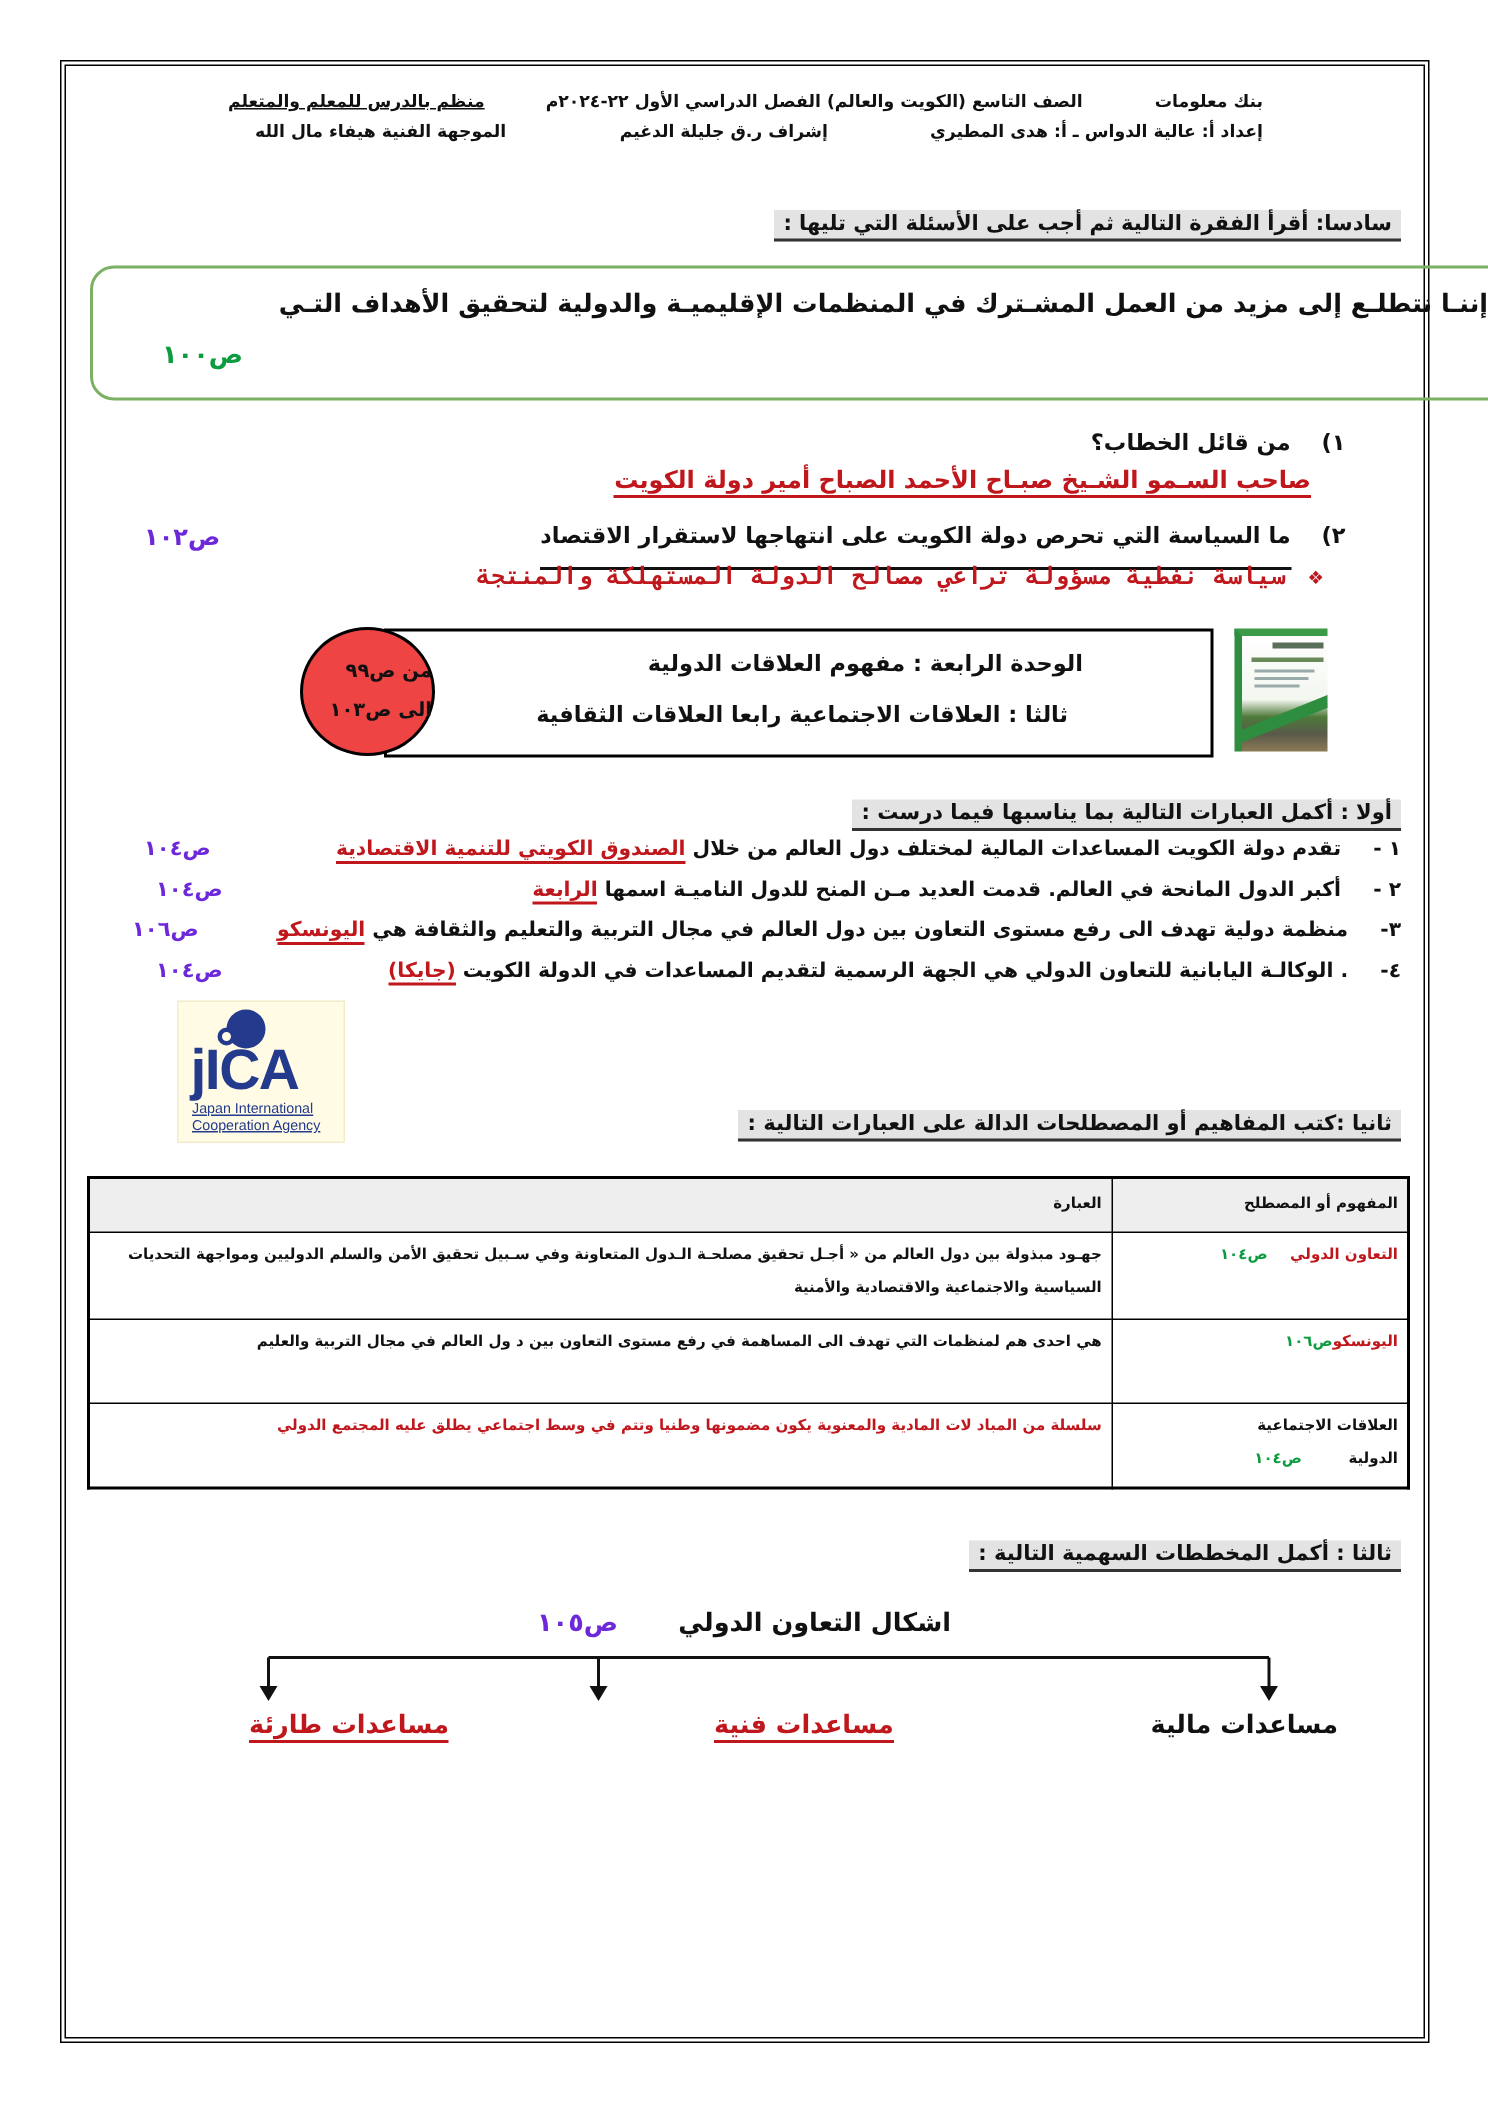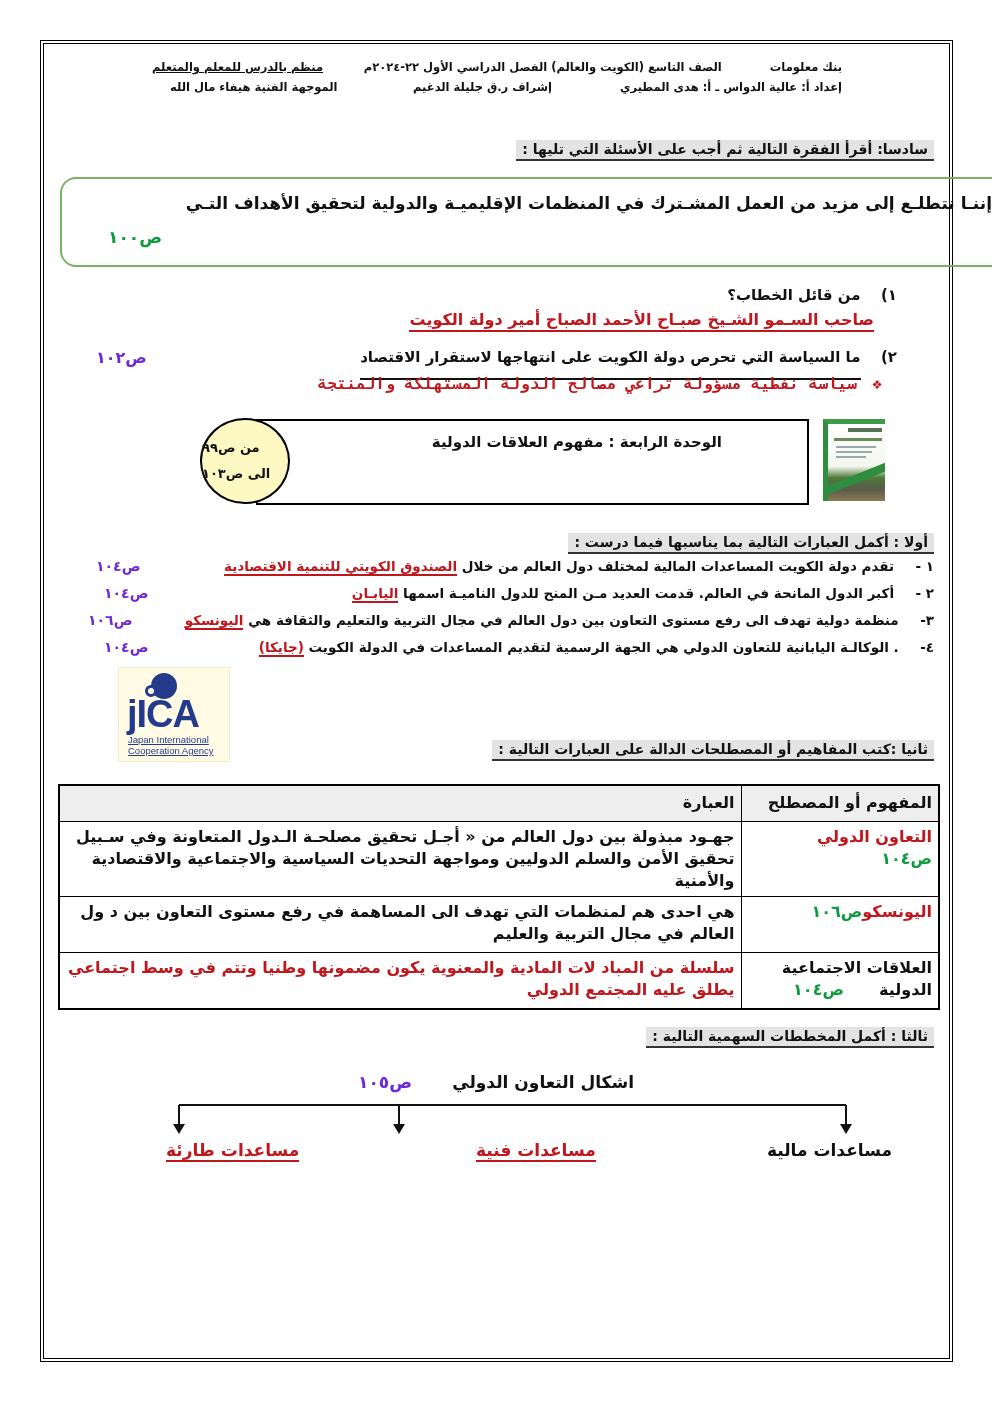--- a/index.html
+++ b/index.html
@@ -35,22 +35,22 @@
   .underline-red { border-bottom: 2px solid #c0171d; padding-bottom: 1px; }
   .underline-black { border-bottom: 2px solid #111; padding-bottom: 12px; }
 
   .unit-box {
     left: 256px; top: 419px; width: 553px; height: 86px;
     border: 2px solid #000;
   }
   .unit-line { font-size: 15px; font-weight: bold; white-space: nowrap; }
   .page-oval {
     left: 200px; top: 418px; width: 90px; height: 86px;
-    border: 2px solid #000; border-radius: 50%; background: #fef9c3;
-    display: flex; flex-direction: column; align-items: flex-end; justify-content: center;
+    border: 2px solid #000; border-radius: 50%; background: #ef4444;
+    display: flex; flex-direction: column; align-items: flex-start; justify-content: center;
     font-size: 13px; font-weight: bold; line-height: 26px;
   }
   .book-thumb {
     left: 823px; top: 419px; width: 62px; height: 82px;
     background: linear-gradient(180deg, #ffffff 0%, #f3f7ef 55%, #4d7a3a 70%, #5a5a4a 85%, #8c7a55 100%);
     border-left: 5px solid #2f8d3f; border-top: 5px solid #3d9a48;
     overflow: hidden;
   }
   .book-thumb .t1 { position:absolute; left: 20px; top: 4px; width: 34px; height: 4px; background: #5a6f5a; }
   .book-thumb .t2 { position:absolute; left: 6px; top: 14px; width: 48px; height: 3px; background: #6a8a5a; }
@@ -72,21 +72,21 @@
   .jica-dot-big { position: absolute; left: 32px; top: 5px; width: 26px; height: 26px; border-radius: 50%; background: #243a8c; }
   .jica-dot-small { position: absolute; left: 26px; top: 17px; width: 12px; height: 12px; border-radius: 50%; background: #fffbe4; border: 3px solid #243a8c; }
   .jica-sub { position: absolute; left: 9px; top: 66px; font-size: 9.5px; line-height: 11px; color: #243a8c; white-space: nowrap; text-decoration: underline; }
 
   table.terms {
     position: absolute; left: 58px; top: 784px; width: 882px;
     border-collapse: collapse; border: 2.5px solid #000;
   }
   table.terms th, table.terms td {
     border: 1.5px solid #000; vertical-align: top; text-align: right;
-    padding: 4px 6px; font-size: 16px; font-weight: bold; line-height: 22px;
+    padding: 4px 6px; font-size: 10px; font-weight: bold; line-height: 22px;
   }
   table.terms th { background: #eeeeee; height: 36px; vertical-align: middle; }
   table.terms th.col-term { width: 198px; }
   table.terms tr.r1 td { height: 58px; }
   table.terms tr.r2 td { height: 56px; }
   table.terms tr.r3 td { height: 57px; }
 
   .diagram-title { font-size: 17px; font-weight: bold; white-space: nowrap; }
   .diag-item { font-size: 17px; font-weight: bold; white-space: nowrap; }
 </style>
@@ -130,20 +130,21 @@
   <span class="underline-black">ما السياسة التي تحرص دولة الكويت على انتهاجها لاستقرار الاقتصاد</span>
 </div>
 <div class="abs pg" style="left:96px; top:348px; font-size:16px;">ص١٠٢</div>
 <div class="abs ans-line" style="right:110px; top:374px;font-family:Liberation Mono, monospace;">
   <span class="red" style="margin-left:6px">❖</span>
   <span>سياسة نفطية مسؤولة تراعي مصالح الدولة المستهلكة والمنتجة</span>
 </div>
 
 <div class="abs unit-box">
   <div class="abs unit-line" style="right:85px; top:12px;">الوحدة الرابعة  :  مفهوم العلاقات الدولية</div>
+  <div class="abs unit-line" style="right:95px; top:46px;">ثالثا  : العلاقات الاجتماعية   رابعا  العلاقات الثقافية</div>
 </div>
 <div class="abs page-oval">
   <span>من ص٩٩</span>
   <span>الى ص١٠٣</span>
 </div>
 <div class="abs book-thumb">
   <div class="t1"></div>
     <div class="t2"></div>
     <div class="t3"></div>
     <div class="t4"></div>
@@ -156,21 +157,21 @@
 <div class="abs fill-line" style="right:58px; top:558px;">
   <span>١ -</span>
   <span style="display:inline-block;width:12px"></span>
   <span>تقدم دولة الكويت المساعدات المالية لمختلف دول العالم من خلال </span><span class="fill-ans">الصندوق الكويتي للتنمية الاقتصادية</span>
 </div>
 <div class="abs pg" style="left:96px; top:558px;">ص١٠٤</div>
 
 <div class="abs fill-line" style="right:58px; top:585px;">
   <span>٢ -</span>
   <span style="display:inline-block;width:12px"></span>
-  <span>أكبر الدول المانحة في العالم.  قدمت العديد مـن المنح للدول الناميـة  اسمها </span><span class="fill-ans">اليابـان</span>
+  <span>أكبر الدول المانحة في العالم.  قدمت العديد مـن المنح للدول الناميـة  اسمها </span><span class="fill-ans">الرابعة</span>
 </div>
 <div class="abs pg" style="left:104px; top:585px;">ص١٠٤</div>
 
 <div class="abs fill-line" style="right:58px; top:612px;">
   <span>٣-</span>
   <span style="display:inline-block;width:12px"></span>
   <span>منظمة دولية  تهدف الى رفع مستوى التعاون بين دول العالم في مجال التربية والتعليم والثقافة هي </span><span class="fill-ans">اليونسكو</span>
 </div>
 <div class="abs pg" style="left:88px; top:612px;">ص١٠٦</div>
 

